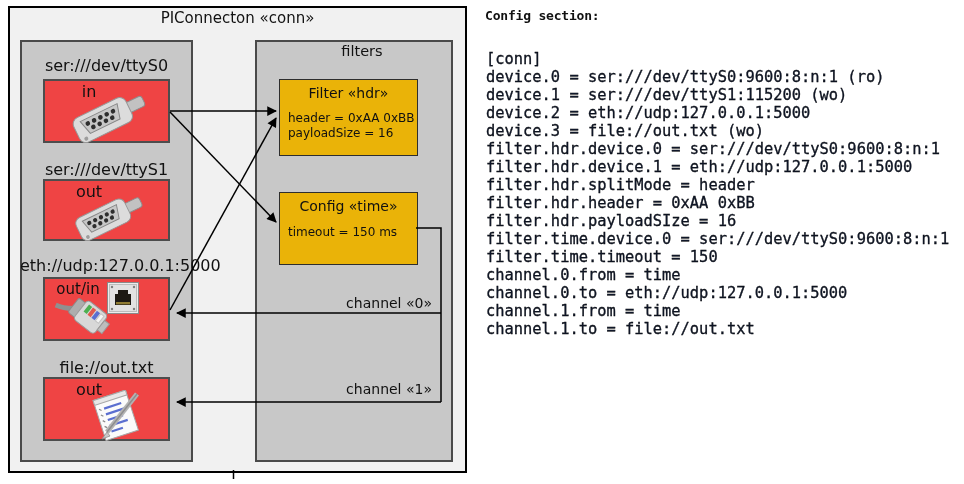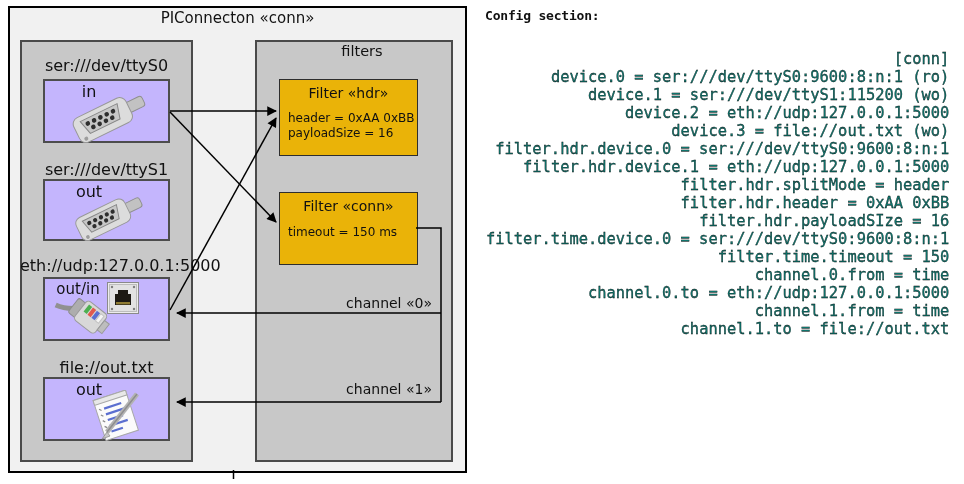--- a/index.html
+++ b/index.html
@@ -14,40 +14,40 @@
   .diagram-title { left:8px; top:9px; width:459px; text-align:center;
                    font-size:15px; }
 
   .panel { background:#c8c8c8; border:2px solid #4a4a4a; }
   .devices-panel { left:20px; top:40px; width:173px; height:422px; }
   .filters-panel { left:255px; top:40px; width:198px; height:422px; }
   .filters-title { left:255px; top:43px; width:198px; text-align:center;
                    font-size:14.5px;padding-left:16px; }
 
   .dev-label { left:20px; width:173px; text-align:center; font-size:16px; }
-  .dev-box  { left:43px; width:127px; background:#c4b5fd; border:2px solid #4d4d4d; }
+  .dev-box  { left:43px; width:127px; background:#ef4444; border:2px solid #4d4d4d; }
   .dir-text { position:absolute; font-size:16px; text-align:center; }
 
   .filter-box { left:279px; width:139px; background:#eab308; border:1.5px solid #2e2e2e; }
   .filter-title { position:absolute; top:5px; left:0; width:100%; text-align:center;
                   font-size:14px; }
   .filter-prop { position:absolute; left:8px; font-size:12px; white-space:nowrap; }
 
   .channel-label { left:280px; width:152px; text-align:right; font-size:14px; }
 
   svg.icon { position:absolute; }
   #arrows { position:absolute; left:0; top:0; width:964px; height:484px;
             pointer-events:none; }
 
   
   .config-heading { left:485px; top:8px;
                     font-family:"DejaVu Sans Mono", monospace;
                     font-weight:bold; font-size:13px; letter-spacing:-0.2px; }
   .config-block { left:486px; top:50px; font-family:"DejaVu Sans Mono", monospace;
-                  font-size:15.4px; color:#0f766e;text-align:right; -webkit-text-stroke:0.3px #000; }
+                  font-size:15.4px; color:#0f172a; -webkit-text-stroke:0.3px #000; }
   .config-line { height:18px; line-height:18px; white-space:pre; }
 </style>
 </head>
 <body>
 
 <div id="stage">
 
   <div class="abs outer-box"></div>
   <div class="abs diagram-title">PIConnecton «conn»</div>
 
@@ -142,21 +142,21 @@
     </svg>
   </div>
 
   <div class="abs filter-box" style="top:79px; height:77px;">
     <div class="filter-title">Filter «hdr»</div>
     <div class="filter-prop" style="top:31px;">header = 0xAA 0xBB</div>
     <div class="filter-prop" style="top:46px;">payloadSize = 16</div>
   </div>
 
   <div class="abs filter-box" style="top:192px; height:73px;">
-    <div class="filter-title">Filter «conn»</div>
+    <div class="filter-title">Config «time»</div>
     <div class="filter-prop" style="top:32px;">timeout = 150 ms</div>
   </div>
 
   <div class="abs channel-label" style="top:295px;">channel «0»</div>
   <div class="abs channel-label" style="top:381px;">channel «1»</div>
 
   <svg id="arrows">
     <defs>
       <marker id="ah" viewBox="0 0 10 10" refX="9" refY="5" markerWidth="8.5" markerHeight="6.5" orient="auto-start-reverse">
         <path d="M0,0 L10,5 L0,10 z" fill="#000"></path>

